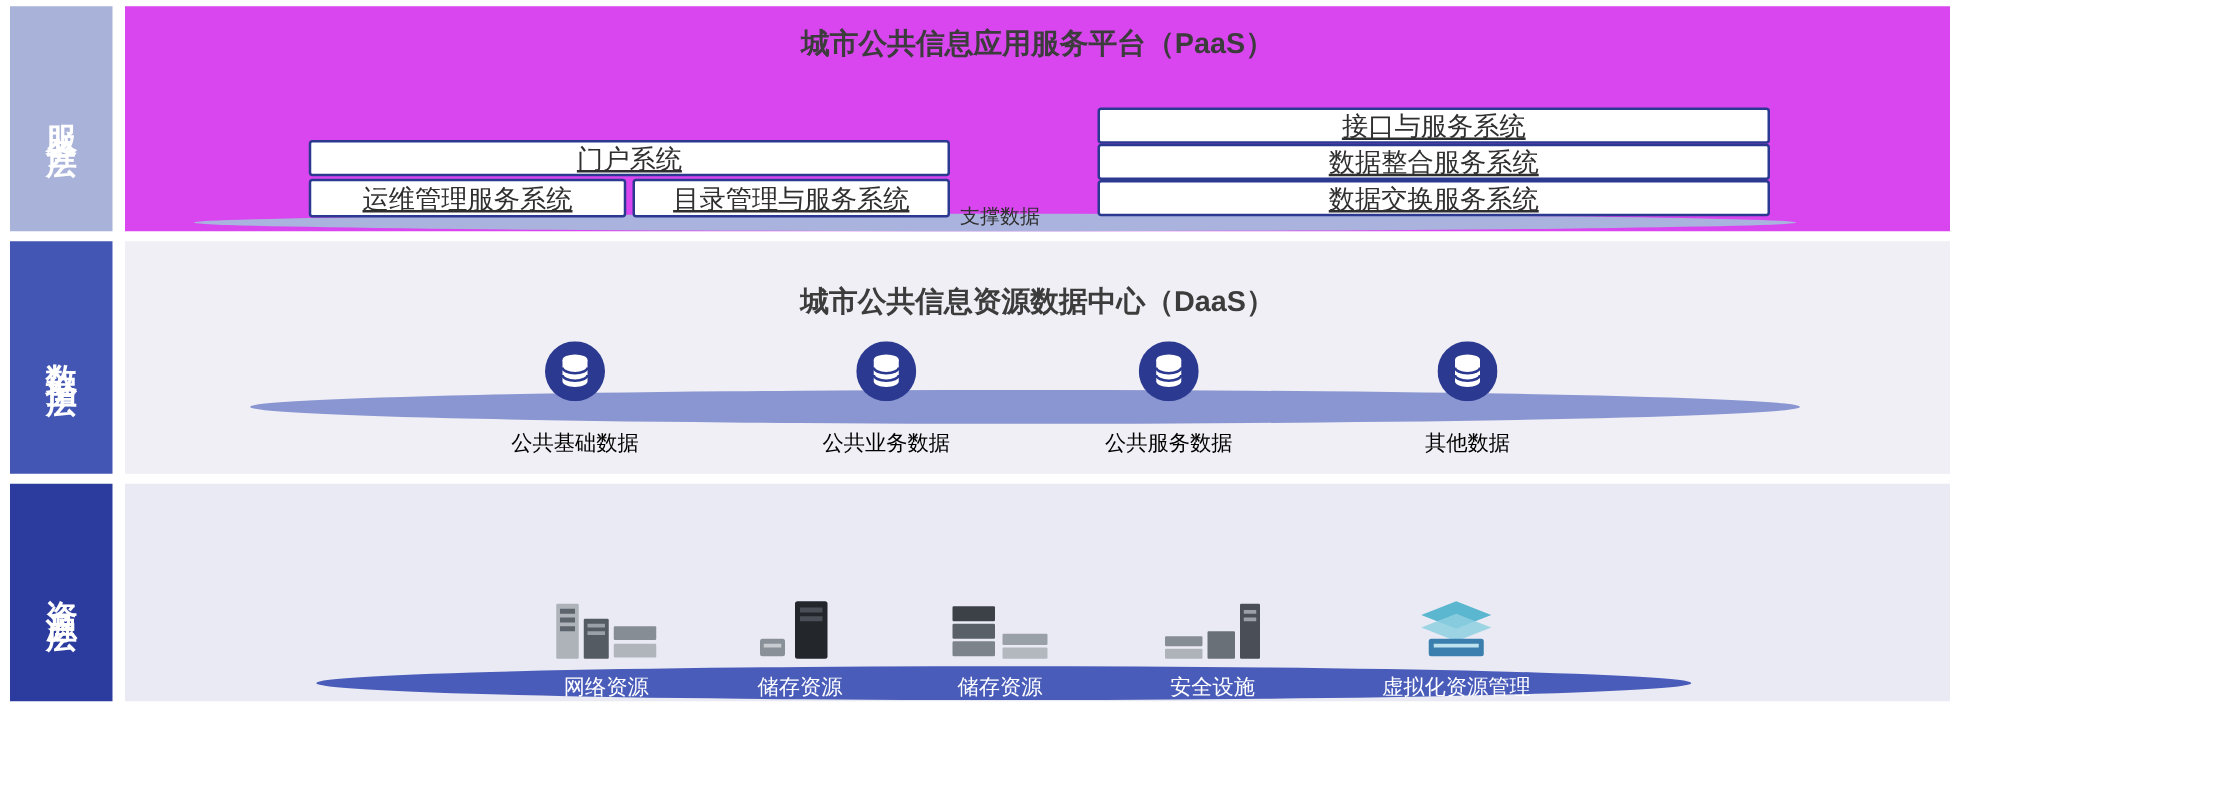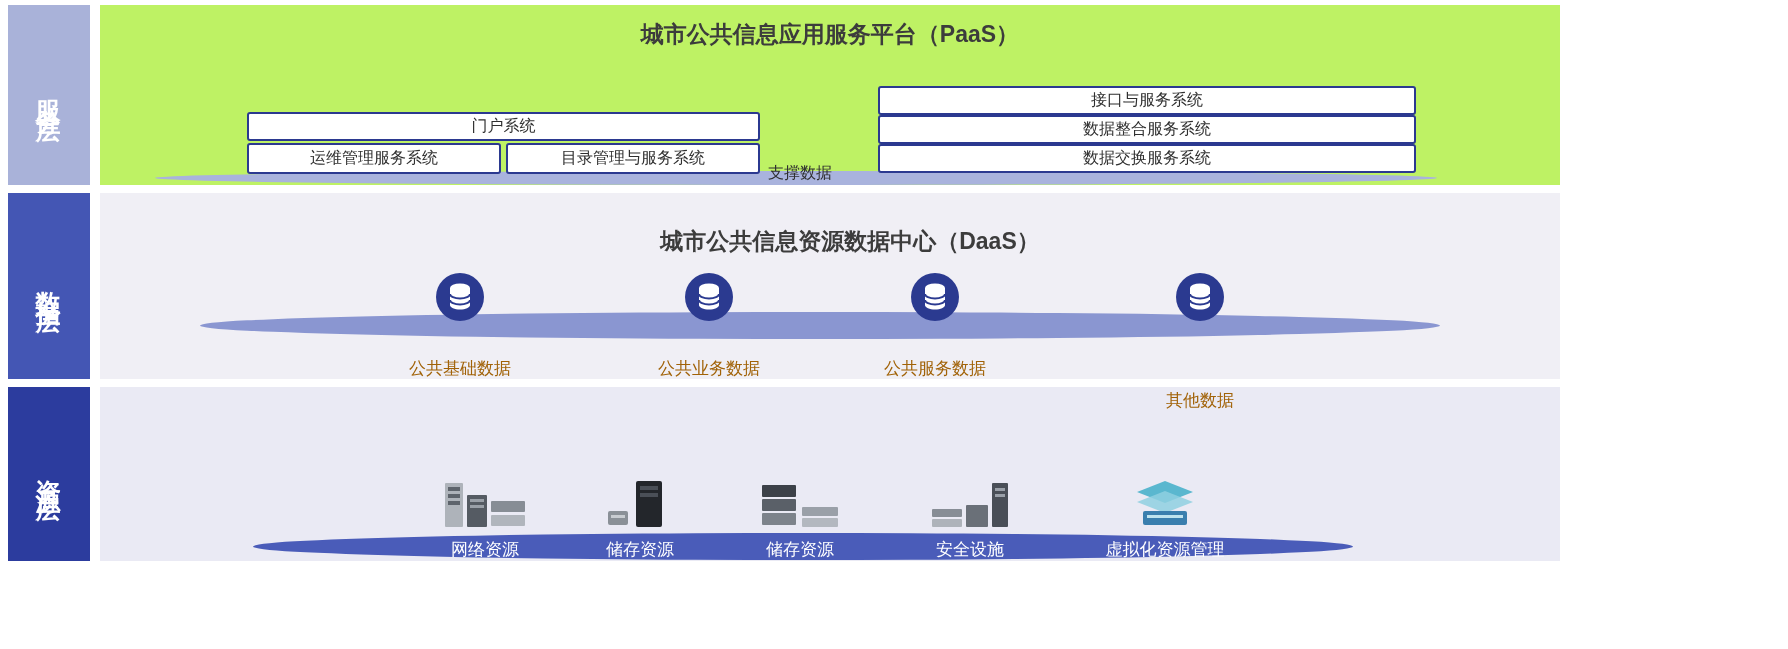--- a/index.html
+++ b/index.html
@@ -8,50 +8,50 @@
 
   
   .sidebar-block{position:absolute;left:8px;width:82px;display:flex;align-items:center;justify-content:center;}
   .sb-service{top:5px;height:180px;background:#a9b2d9;}
   .sb-data{top:193px;height:186px;background:#4456b4;}
   .sb-resource{top:387px;height:174px;background:#2c3c9e;}
   .sidebar-label{writing-mode:vertical-rl;text-orientation:upright;color:#ffffff;font-size:25px;font-weight:700;letter-spacing:10px;}
 
   
   .panel{position:absolute;left:100px;width:1460px;}
-  .panel-service{top:5px;height:180px;background:#bef264;}
+  .panel-service{top:5px;height:180px;background:#d946ef;}
   .panel-data{top:193px;height:186px;background:#f0eff5;}
   .panel-resource{top:387px;height:174px;background:#eaeaf4;}
 
   .layer-title{position:absolute;left:0;width:100%;text-align:center;font-size:23px;font-weight:700;color:#3c3c3c;margin:0;}
   .panel-service .layer-title{top:14px;}
-  .panel-data .layer-title{top:33px;margin-left:20px;}
+  .panel-data .layer-title{top:33px;}
   .panel-resource .layer-title{top:37px;}
 
   
-  .svc-box{position:absolute;background:#ffffff;border:2px solid #2b3990;border-radius:3px;display:flex;align-items:center;justify-content:center;font-size:16px;color:#2f2f2f;z-index:2;}
+  .svc-box{position:absolute;background:#ffffff;border:2px solid #2b3990;border-radius:3px;display:flex;align-items:center;justify-content:center;font-size:21px;color:#2f2f2f;z-index:2;text-decoration:underline;}
   .box-portal{left:147px;top:107px;width:509px;height:25px;}
   .box-ops{left:147px;top:138px;width:250px;height:27px;}
   .box-catalog{left:406px;top:138px;width:250px;height:27px;}
   .box-interface{left:778px;top:81px;width:534px;height:25px;}
   .box-integration{left:778px;top:110px;width:534px;height:25px;}
   .box-exchange{left:778px;top:139px;width:534px;height:25px;}
   .support-label{position:absolute;left:668px;top:158px;font-size:16px;color:#2f2f2f;z-index:3;}
 
   
   .ellipse{position:absolute;border-radius:50%;z-index:1;}
   .svc-ellipse{left:55px;top:166px;width:1282px;height:14px;background:#a9b3dd;}
   .data-ellipse{left:100px;top:119px;width:1240px;height:27px;background:#8a96d1;}
   .res-ellipse{left:153px;top:146px;width:1100px;height:27px;background:#4a5cb9;}
 
   
   .diagram-item{position:absolute;width:160px;display:flex;flex-direction:column;align-items:center;z-index:2;}
   .db-item{top:80px;}
-  .db-item .item-label{margin-top:36px;font-size:17px;color:#a16207;white-space:nowrap;}
-  .db-1{left:280px;}.db-2{left:529px;}.db-3{left:755px;}.db-4{left:1020px;gap:32px;}
+  .db-item .item-label{margin-top:22px;font-size:17px;color:#000000;white-space:nowrap;}
+  .db-1{left:280px;}.db-2{left:529px;}.db-3{left:755px;}.db-4{left:994px;}
 
   .res-item{top:92px;}
   .res-item .item-label{margin-top:7px;font-size:17px;color:#ffffff;white-space:nowrap;}
   .res-1{left:305px;}.res-2{left:460px;}.res-3{left:620px;}.res-4{left:790px;}.res-5{left:985px;}
 
   .icon-wrap{line-height:0;}
 </style>
 </head>
 <body>
 

